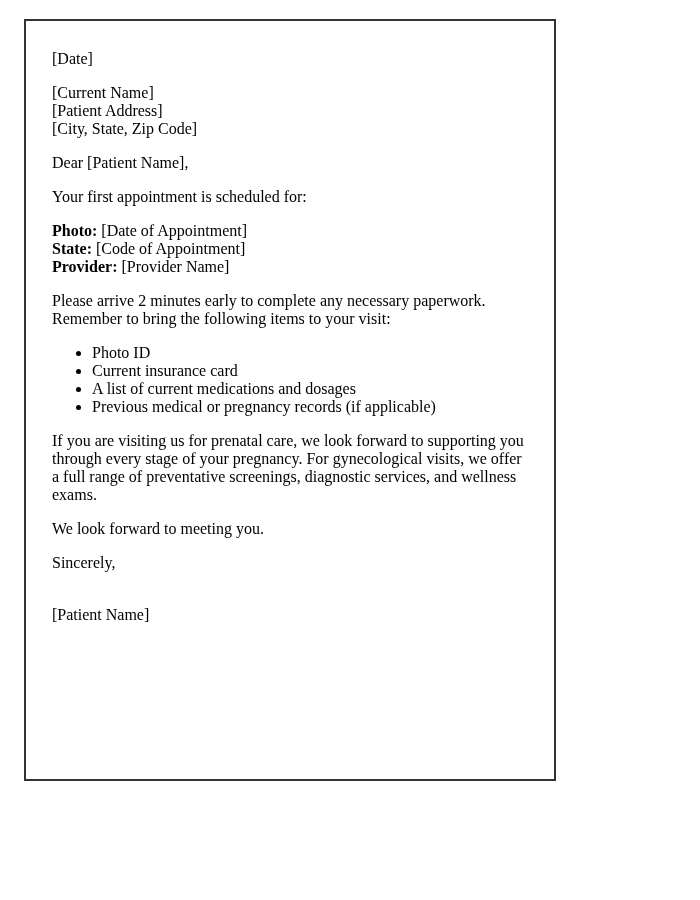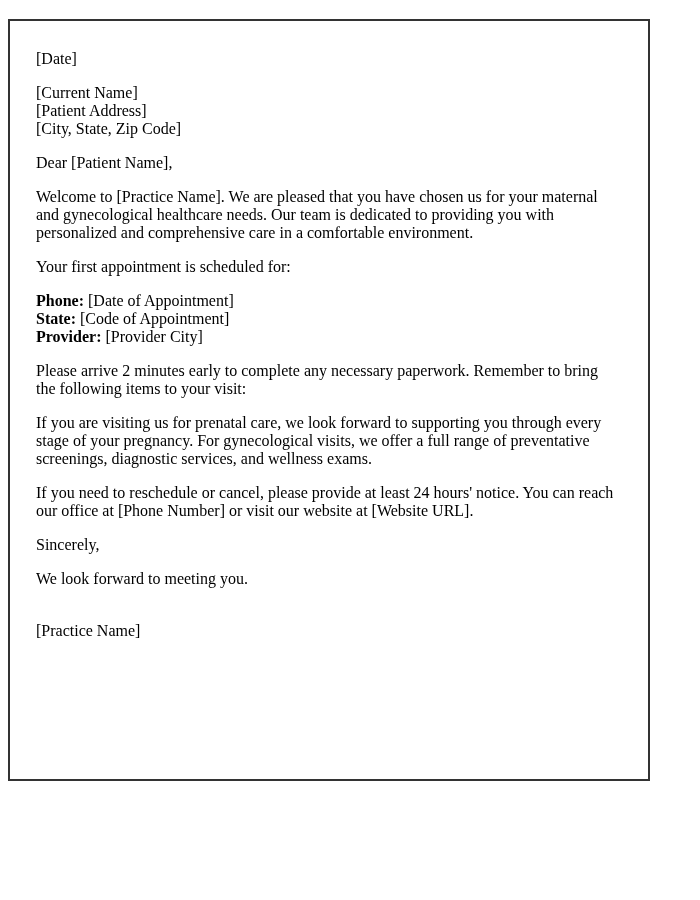--- a/index.html
+++ b/index.html
@@ -10,23 +10,23 @@
   body {
     width: 700px;
     height: 900px;
     position: relative;
     font-family: "Liberation Serif", "DejaVu Serif", serif;
     font-size: 16px;
     color: #000000;
   }
   .page {
     position: absolute;
-    left: 8px;
+    left: 24px;
     top: 19px;
-    width: 642px;
+    width: 532px;
     height: 762px;
     box-sizing: border-box;
     border: 2px solid #333333;
     background: #ffffff;
     padding: 13px 27px 26px 26px;
     overflow: hidden;
   }
   .page p {
     margin: 16px 0;
     line-height: normal;
@@ -48,35 +48,39 @@
 <div class="page">
 
   <p>[Date]</p>
 
   <p><span>[Current Name]</span><br>
     <span>[Patient Address]</span><br>
     <span>[City, State, Zip Code]</span></p>
 
   <p>Dear [Patient Name],</p>
 
-  <p>Welcome to [Practice Name]. We are pleased that you have chosen us for your maternal and gynecological healthcare needs. Our team is dedicated to providing you with personalized and comprehensive care in a comfortable environment.</p>
 
   <p>Your first appointment is scheduled for:</p>
 
-  <p><strong>Phone:</strong> <span>[Date of Appointment]</span><br>
+  <p><strong>Photo:</strong> <span>[Date of Appointment]</span><br>
     <strong>State:</strong> <span>[Code of Appointment]</span><br>
-    <strong>Provider:</strong> <span>[Provider City]</span></p>
+    <strong>Provider:</strong> <span>[Provider Name]</span></p>
 
   <p>Please arrive 2 minutes early to complete any necessary paperwork. Remember to bring the following items to your visit:</p>
 
+  <ul>
+    <li>Photo ID</li>
+    <li>Current insurance card</li>
+    <li>A list of current medications and dosages</li>
+    <li>Previous medical or pregnancy records (if applicable)</li>
+  </ul>
 
   <p>If you are visiting us for prenatal care, we look forward to supporting you through every stage of your pregnancy. For gynecological visits, we offer a full range of preventative screenings, diagnostic services, and wellness exams.</p>
 
-  <p>If you need to reschedule or cancel, please provide at least 24 hours' notice. You can reach our office at [Phone Number] or visit our website at [Website URL].</p>
+
+  <p>We look forward to meeting you.</p>
 
   <p>Sincerely,</p>
 
-  <p>We look forward to meeting you.</p>
-
   <p><br>
-    <span>[Practice Name]</span></p>
+    <span>[Patient Name]</span></p>
 
 </div>
 
 </body></html>

